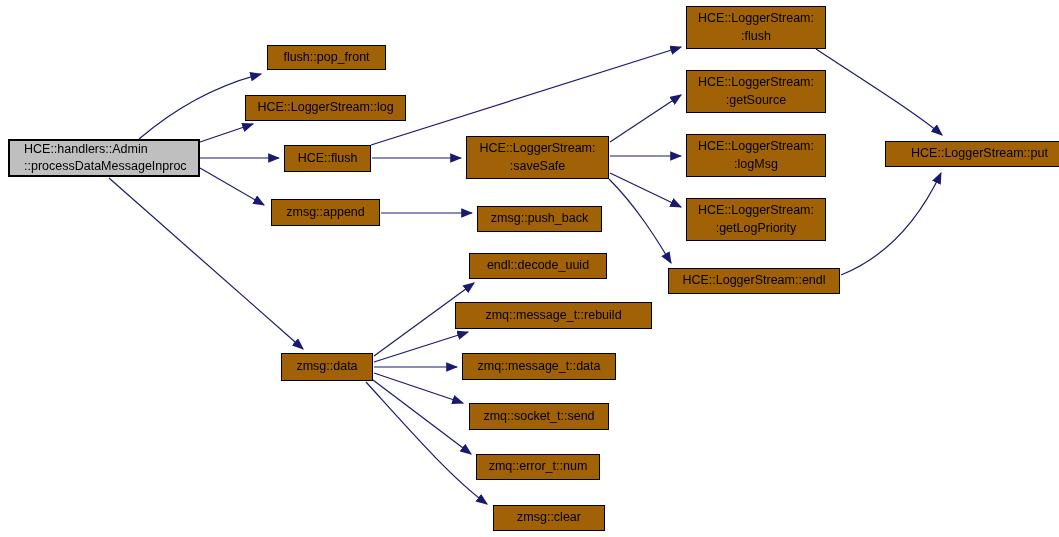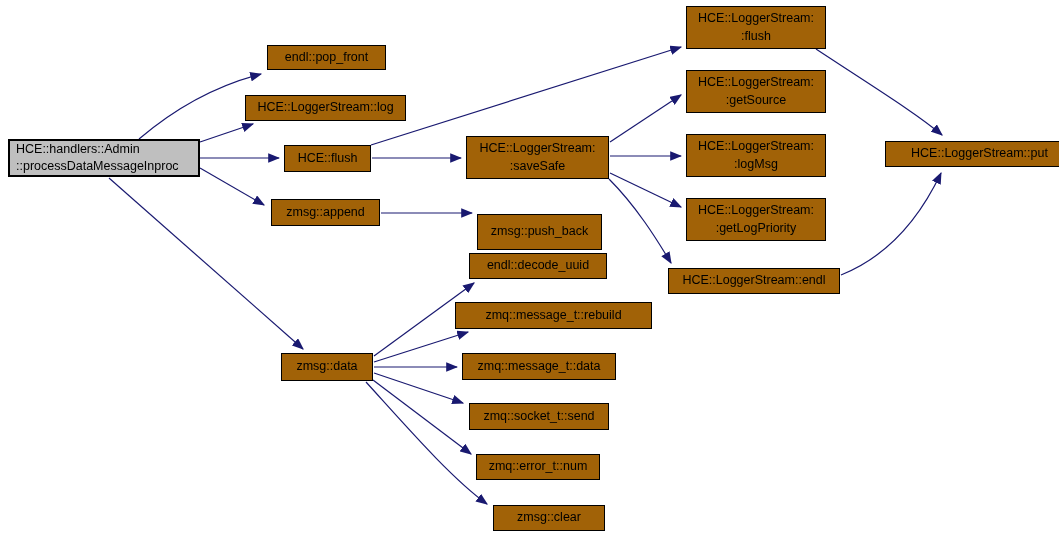--- a/index.html
+++ b/index.html
@@ -32,21 +32,21 @@
     line-height:1.4;
     border:1px solid var(--border);
     background:#a16207;
     cursor:pointer;
   }
   .node--selected{
     background:var(--fill-selected);
     border-width:2px;
     justify-content:flex-start;
     text-align:left;
-    padding-left:6px;
+    padding-left:14px;
     cursor:default;
   }
 </style>
 </head>
 <body>
 
 <div id="canvas">
 
   <svg id="edges" width="1059" height="537" viewBox="0 0 1059 537" xmlns="http://www.w3.org/2000/svg">
     <defs>
@@ -72,21 +72,21 @@
     <path class="edge" d="M374,362 L468,332" marker-end="url(#arrow)"></path>
     <path class="edge" d="M374,367 L457,367" marker-end="url(#arrow)"></path>
     <path class="edge" d="M374,373 L463,403" marker-end="url(#arrow)"></path>
     <path class="edge" d="M373,380 L471,454" marker-end="url(#arrow)"></path>
     <path class="edge" d="M366,382 C406,426 451,478 487,504" marker-end="url(#arrow)"></path>
   </svg>
 
   <div class="node node--selected" style="left:8px;top:139px;width:192px;height:38px">HCE::handlers::Admin
 ::processDataMessageInproc</div>
 
-  <div class="node" style="left:267px;top:45px;width:119px;height:25px">endl::pop_front</div>
+  <div class="node" style="left:267px;top:45px;width:119px;height:25px">flush::pop_front</div>
 
   <div class="node" style="left:245px;top:95px;width:161px;height:26px">HCE::LoggerStream::log</div>
 
   <div class="node" style="left:284px;top:145px;width:87px;height:27px">HCE::flush</div>
 
   <div class="node" style="left:271px;top:199px;width:109px;height:27px">zmsg::append</div>
 
   <div class="node" style="left:281px;top:353px;width:92px;height:28px">zmsg::data</div>
 
   <div class="node" style="left:466px;top:136px;width:143px;height:43px">HCE::LoggerStream:
@@ -101,21 +101,21 @@
   <div class="node" style="left:686px;top:134px;width:140px;height:43px">HCE::LoggerStream:
 :logMsg</div>
 
   <div class="node" style="left:686px;top:198px;width:140px;height:43px">HCE::LoggerStream:
 :getLogPriority</div>
 
   <div class="node" style="left:668px;top:268px;width:172px;height:26px">HCE::LoggerStream::endl</div>
 
   <div class="node" style="left:885px;top:141px;width:189px;height:26px">HCE::LoggerStream::put</div>
 
-  <div class="node" style="left:477px;top:214px;width:125px;height:36px">zmsg::push_back</div>
+  <div class="node" style="left:477px;top:206px;width:125px;height:26px">zmsg::push_back</div>
 
   <div class="node" style="left:469px;top:253px;width:138px;height:26px">endl::decode_uuid</div>
 
   <div class="node" style="left:455px;top:302px;width:197px;height:27px">zmq::message_t::rebuild</div>
 
   <div class="node" style="left:462px;top:353px;width:154px;height:27px">zmq::message_t::data</div>
 
   <div class="node" style="left:469px;top:403px;width:140px;height:27px">zmq::socket_t::send</div>
 
   <div class="node" style="left:476px;top:454px;width:124px;height:26px">zmq::error_t::num</div>

